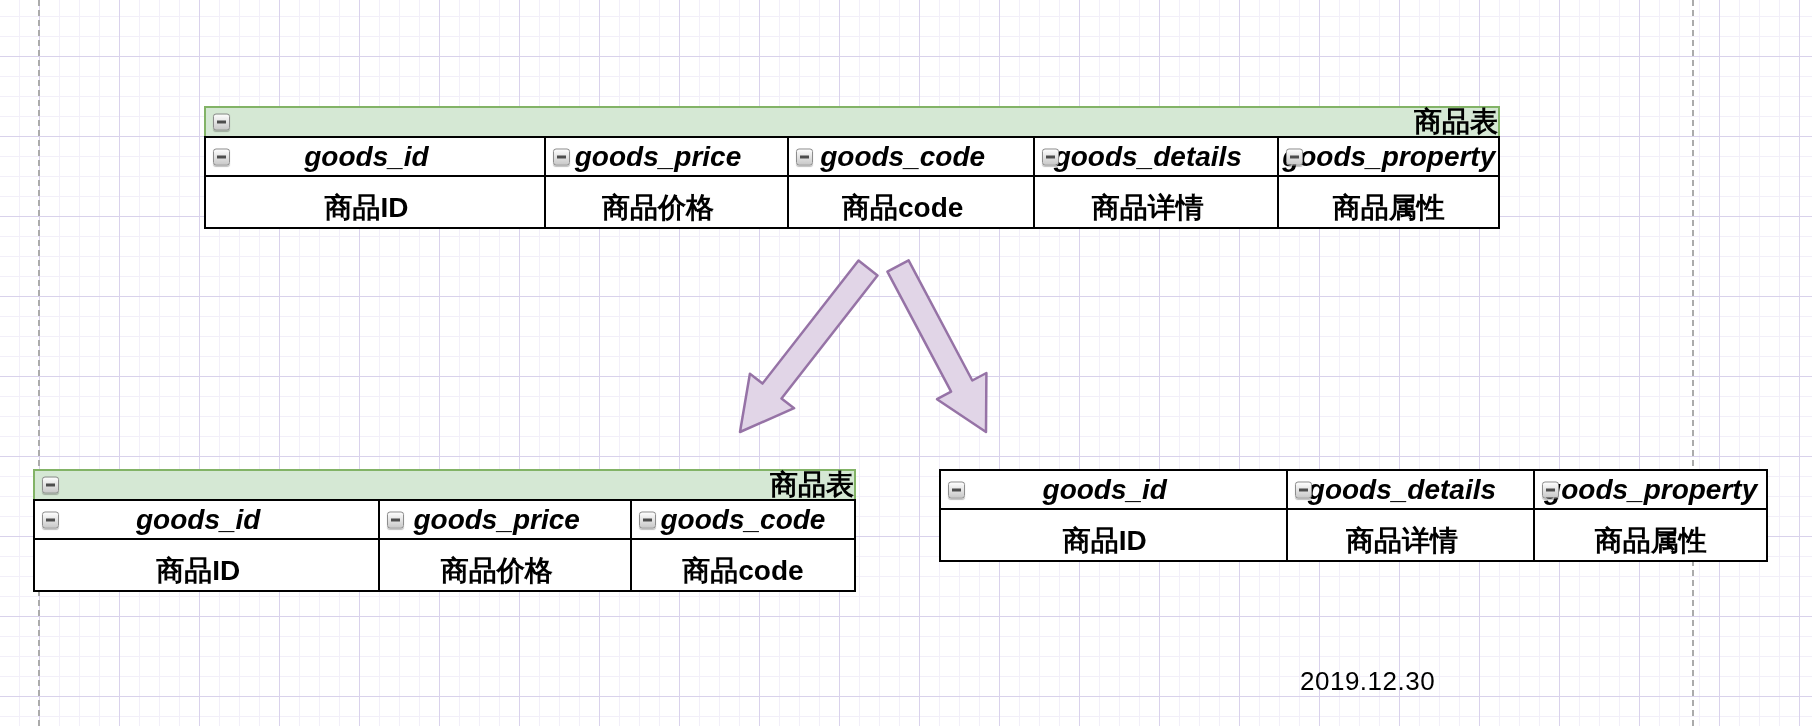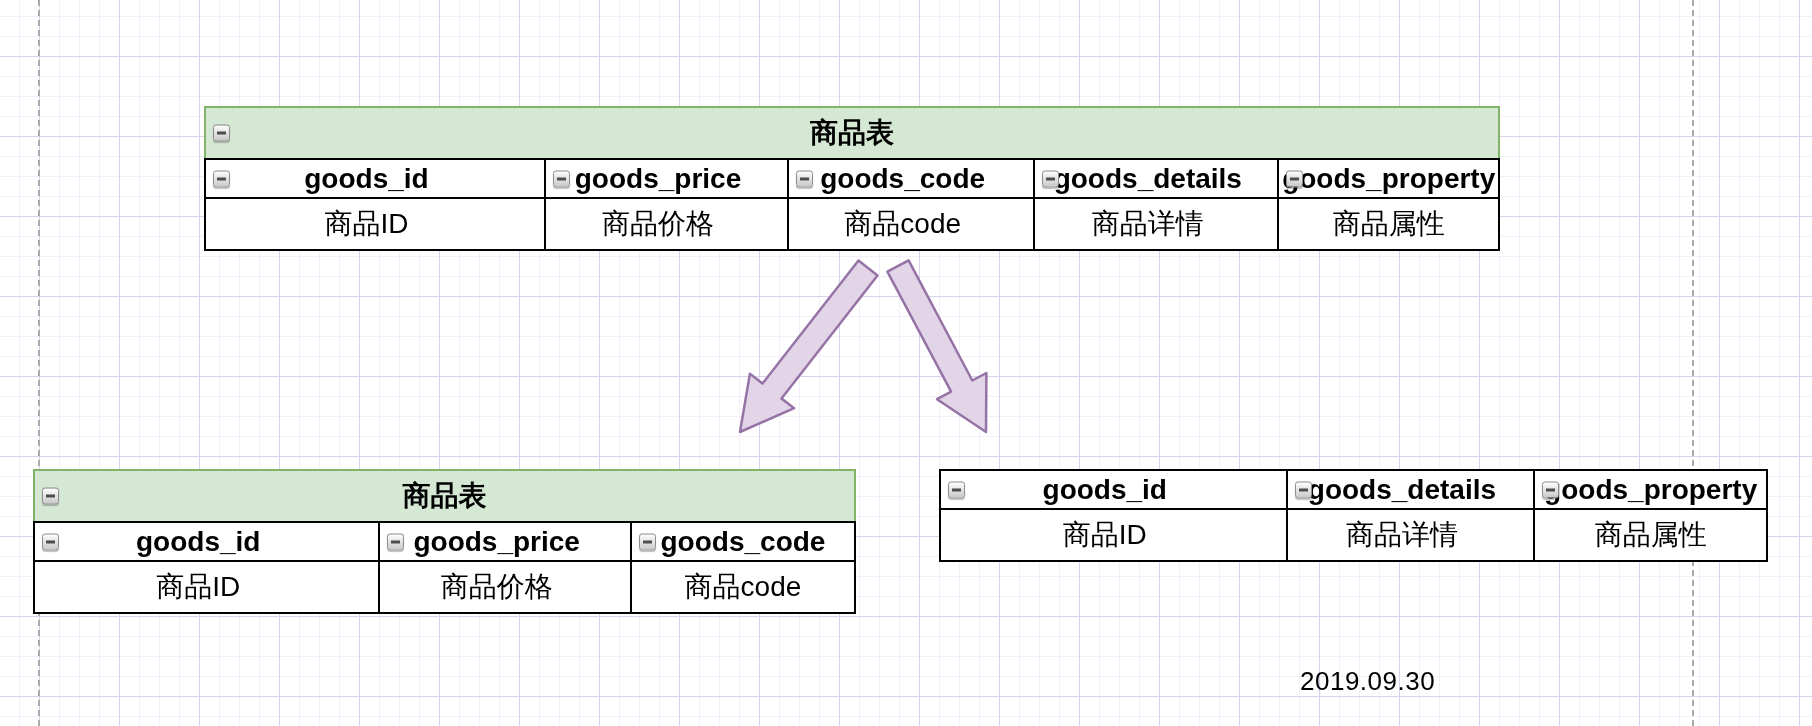--- a/index.html
+++ b/index.html
@@ -25,35 +25,35 @@
   .page-divider.left  { left:38px; }
   .page-divider.right { left:1692px; }
 
   .overlay { position:absolute; left:0; top:0; pointer-events:none; }
   .overlay polygon { fill:#e1d5e7; stroke:#9673a6; stroke-width:2.5; stroke-linejoin:round; }
 
   .etable { position:absolute; font-size:28px; color:#000; }
   .trow { position:relative; display:flex; align-items:stretch; }
 
   .title-row {
-    height:52px; background:#d5e8d4;
+    height:30px; background:#d5e8d4;
     border:2px solid #82b366; border-bottom:none;
-    display:flex; align-items:center; justify-content:center;
+    display:flex; align-items:center; justify-content:flex-end;
     font-weight:bold;
   }
   .header-row { height:41px; border:2px solid #000; background:#fff; }
   .value-row  { height:52px; border:2px solid #000; border-top:none; background:#fff; }
 
   .cell {
     position:relative; display:flex; align-items:center; justify-content:center;
     min-width:0;
   }
   .cell + .cell { border-left:2px solid #000;margin-left:17px; }
-  .hcell { font-weight:bold; }
-  .vcell { font-weight:normal; }
+  .hcell { font-weight:bold;font-style:italic; }
+  .vcell { font-weight:bold;align-items:flex-end; }
 
   .collapse {
     position:absolute; left:7px; top:50%; transform:translateY(-50%);
     width:17px; height:17px;
     border:1px solid #8d8d8d; border-radius:3px;
     background:linear-gradient(#fdfdfd,#c9c9c9);
     box-shadow:0 1px 1px rgba(0,0,0,0.25);
     display:flex; align-items:center; justify-content:center;
   }
   .collapse::after { content:""; display:block; width:9px; height:3px; background:#4d4d4d; }
@@ -177,15 +177,15 @@
       </div>
       <div class="cell vcell" style="flex:241 0 0">
         <span>商品详情</span>
       </div>
       <div class="cell vcell" style="flex:243 0 0">
         <span>商品属性</span>
       </div>
     </div>
   </div>
 
-  <div class="date-label">2019.09.30</div>
+  <div class="date-label">2019.12.30</div>
 
 </div>
 
 </body></html>

